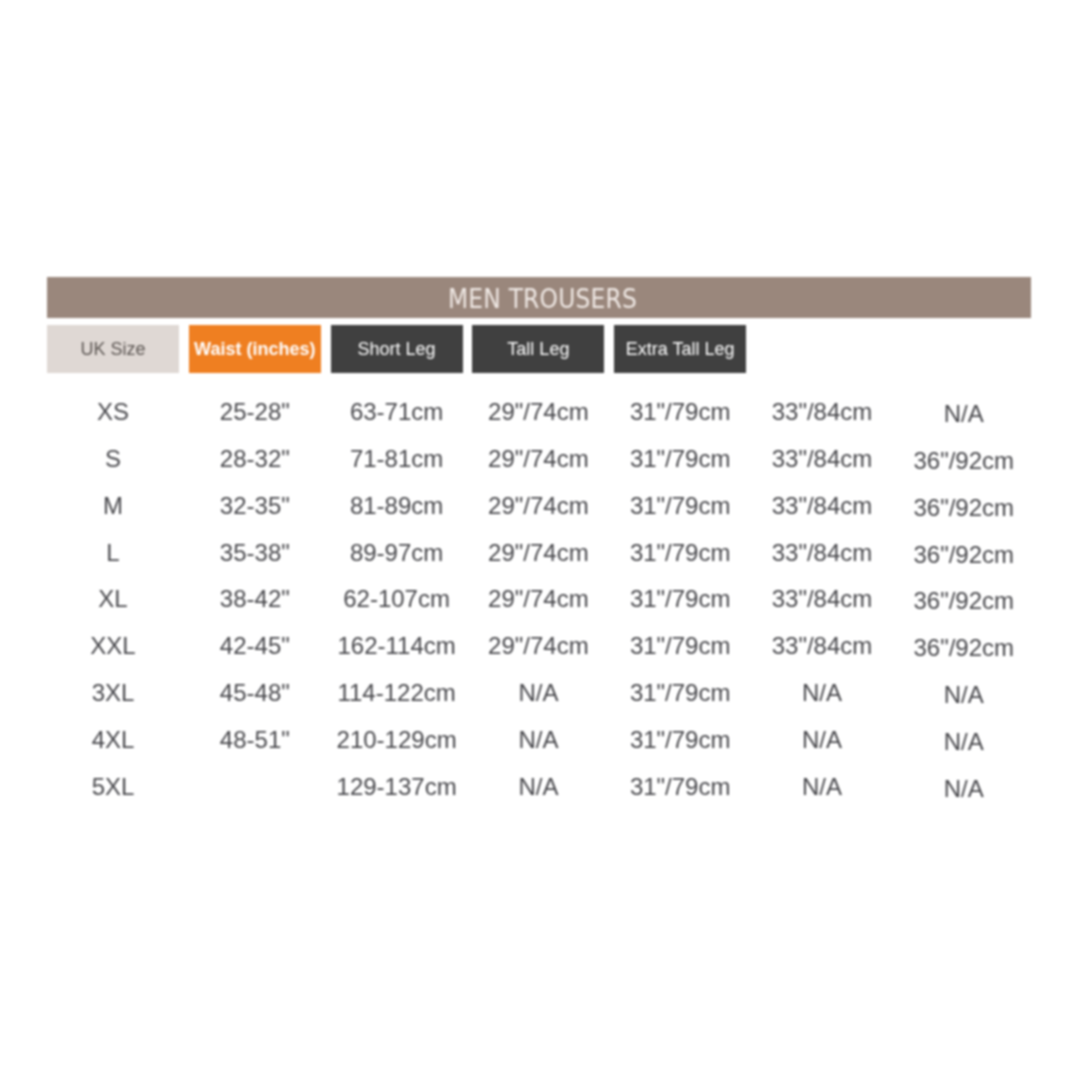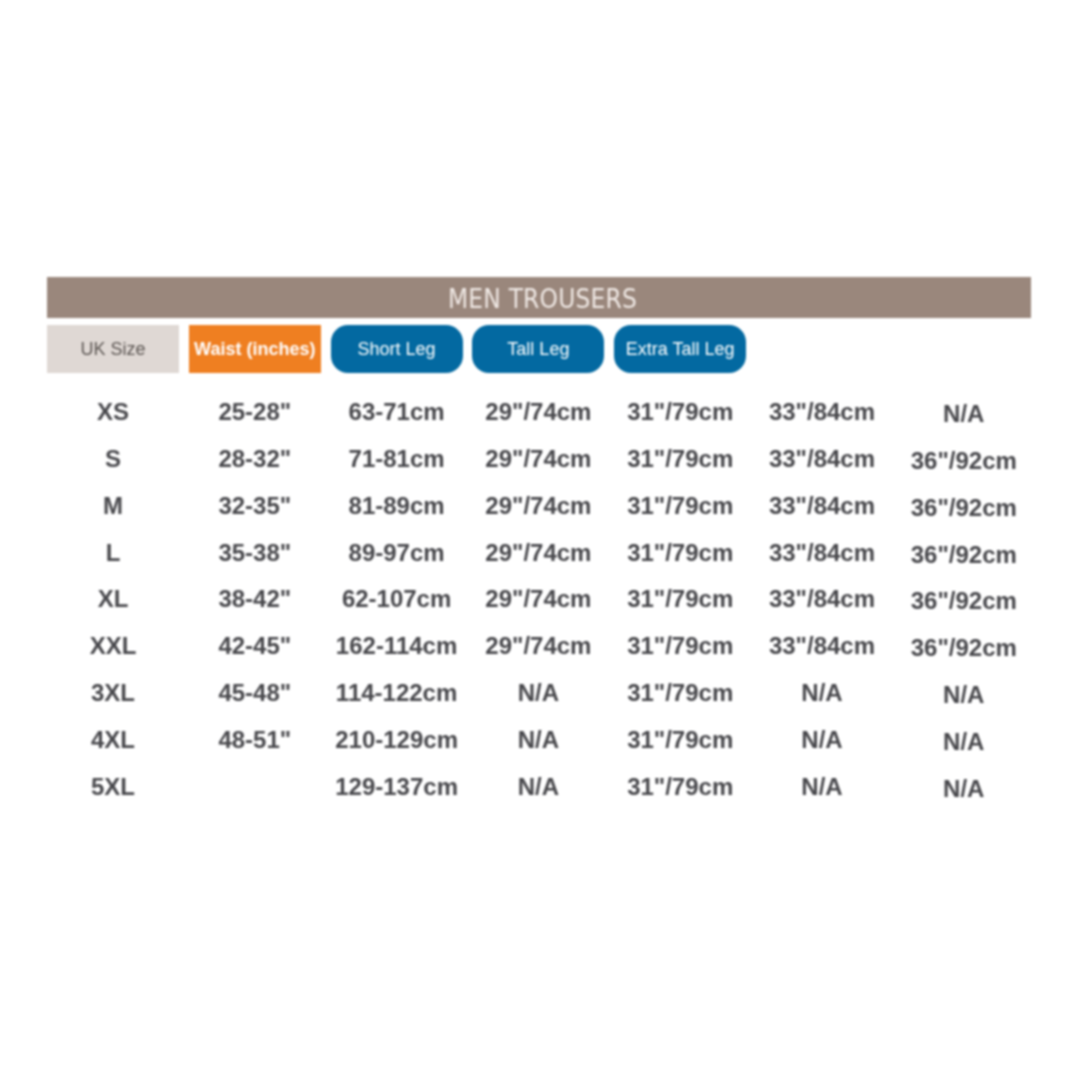--- a/index.html
+++ b/index.html
@@ -23,23 +23,23 @@
     padding-left:7px;padding-top:3px;box-sizing:border-box;text-align:right;
   }
   .header-row{display:flex;margin-top:7px;gap:9.8px;}
   .header-row .hcell{
     width:132px;height:48px;box-sizing:border-box;padding-top:1px;
     display:flex;align-items:center;justify-content:center;
     font-size:18px;color:#ffffff;
   }
   .header-row .hcell.size-col{background:#dfd8d4;color:#5b5552;}
   .header-row .hcell.waist-col{background:#ef7f21;font-weight:bold;}
-  .header-row .hcell.leg-col{background:#0369a1;border-radius:17px;}
+  .header-row .hcell.leg-col{background:#404040;}
 
-  .table-body{margin-top:16.3px;font-weight:bold;}
+  .table-body{margin-top:16.3px;}
   .data-row{display:flex;gap:9.8px;height:46.8px;align-items:center;}
   .data-row .dcell{
     width:132px;
     display:flex;align-items:center;justify-content:center;
     font-size:24px;color:#48484c;
   }
   
   .data-row .dcell:last-child{position:relative;top:2px;}
 </style>
 </head>

